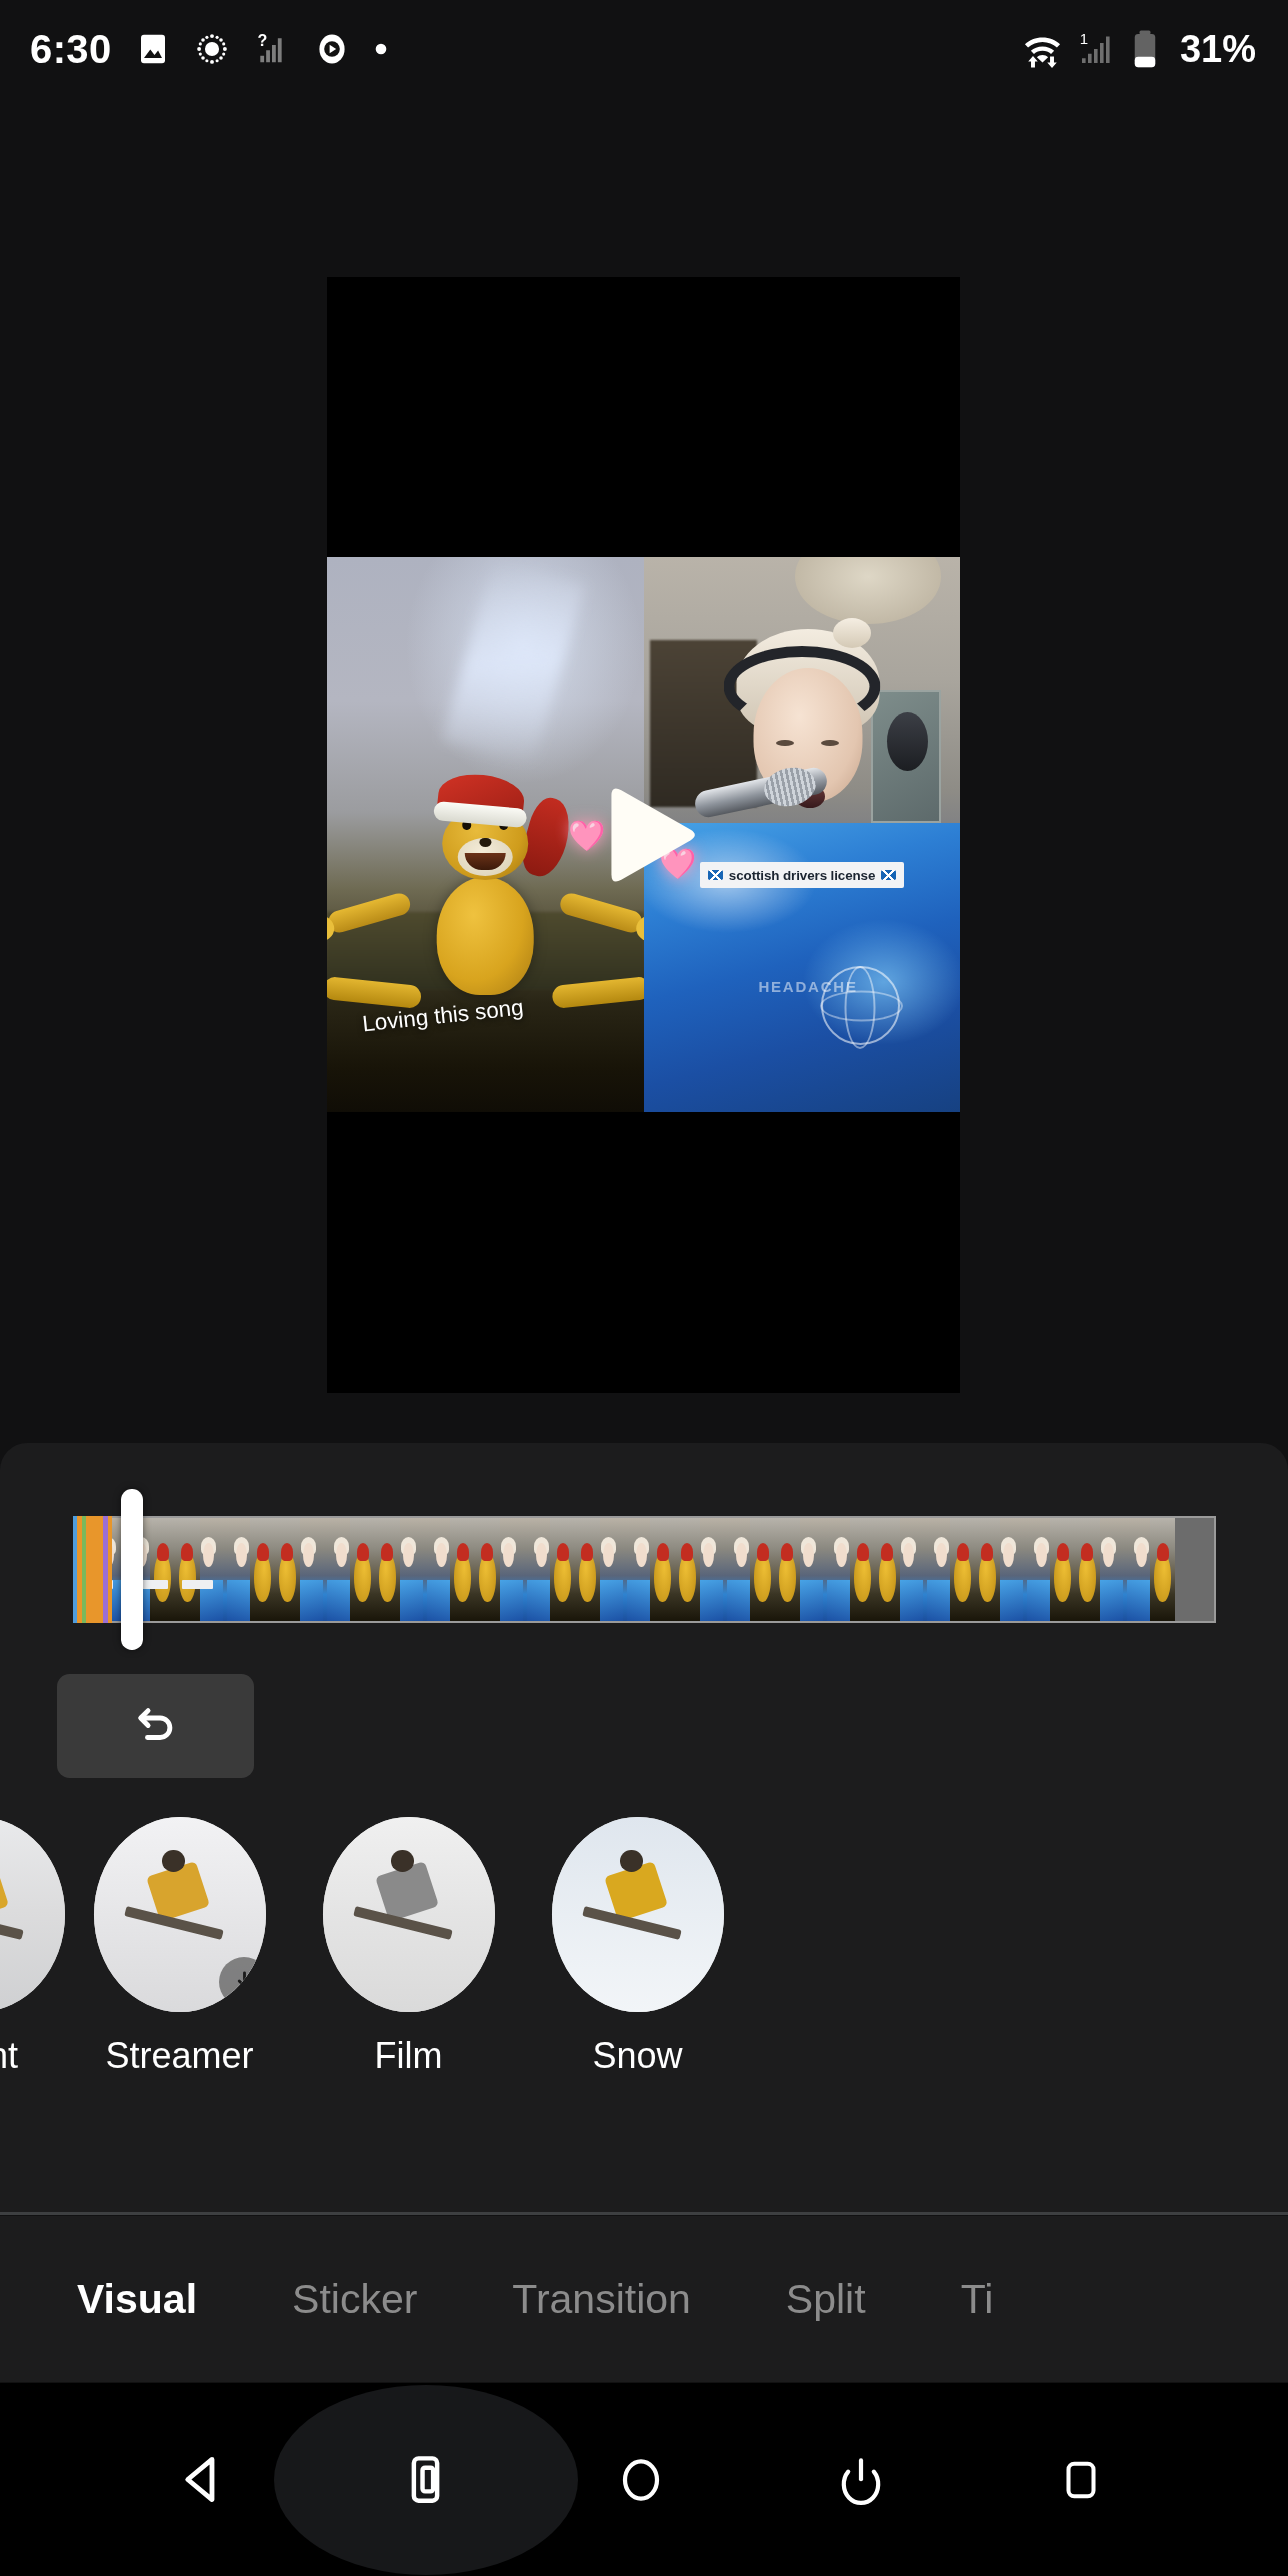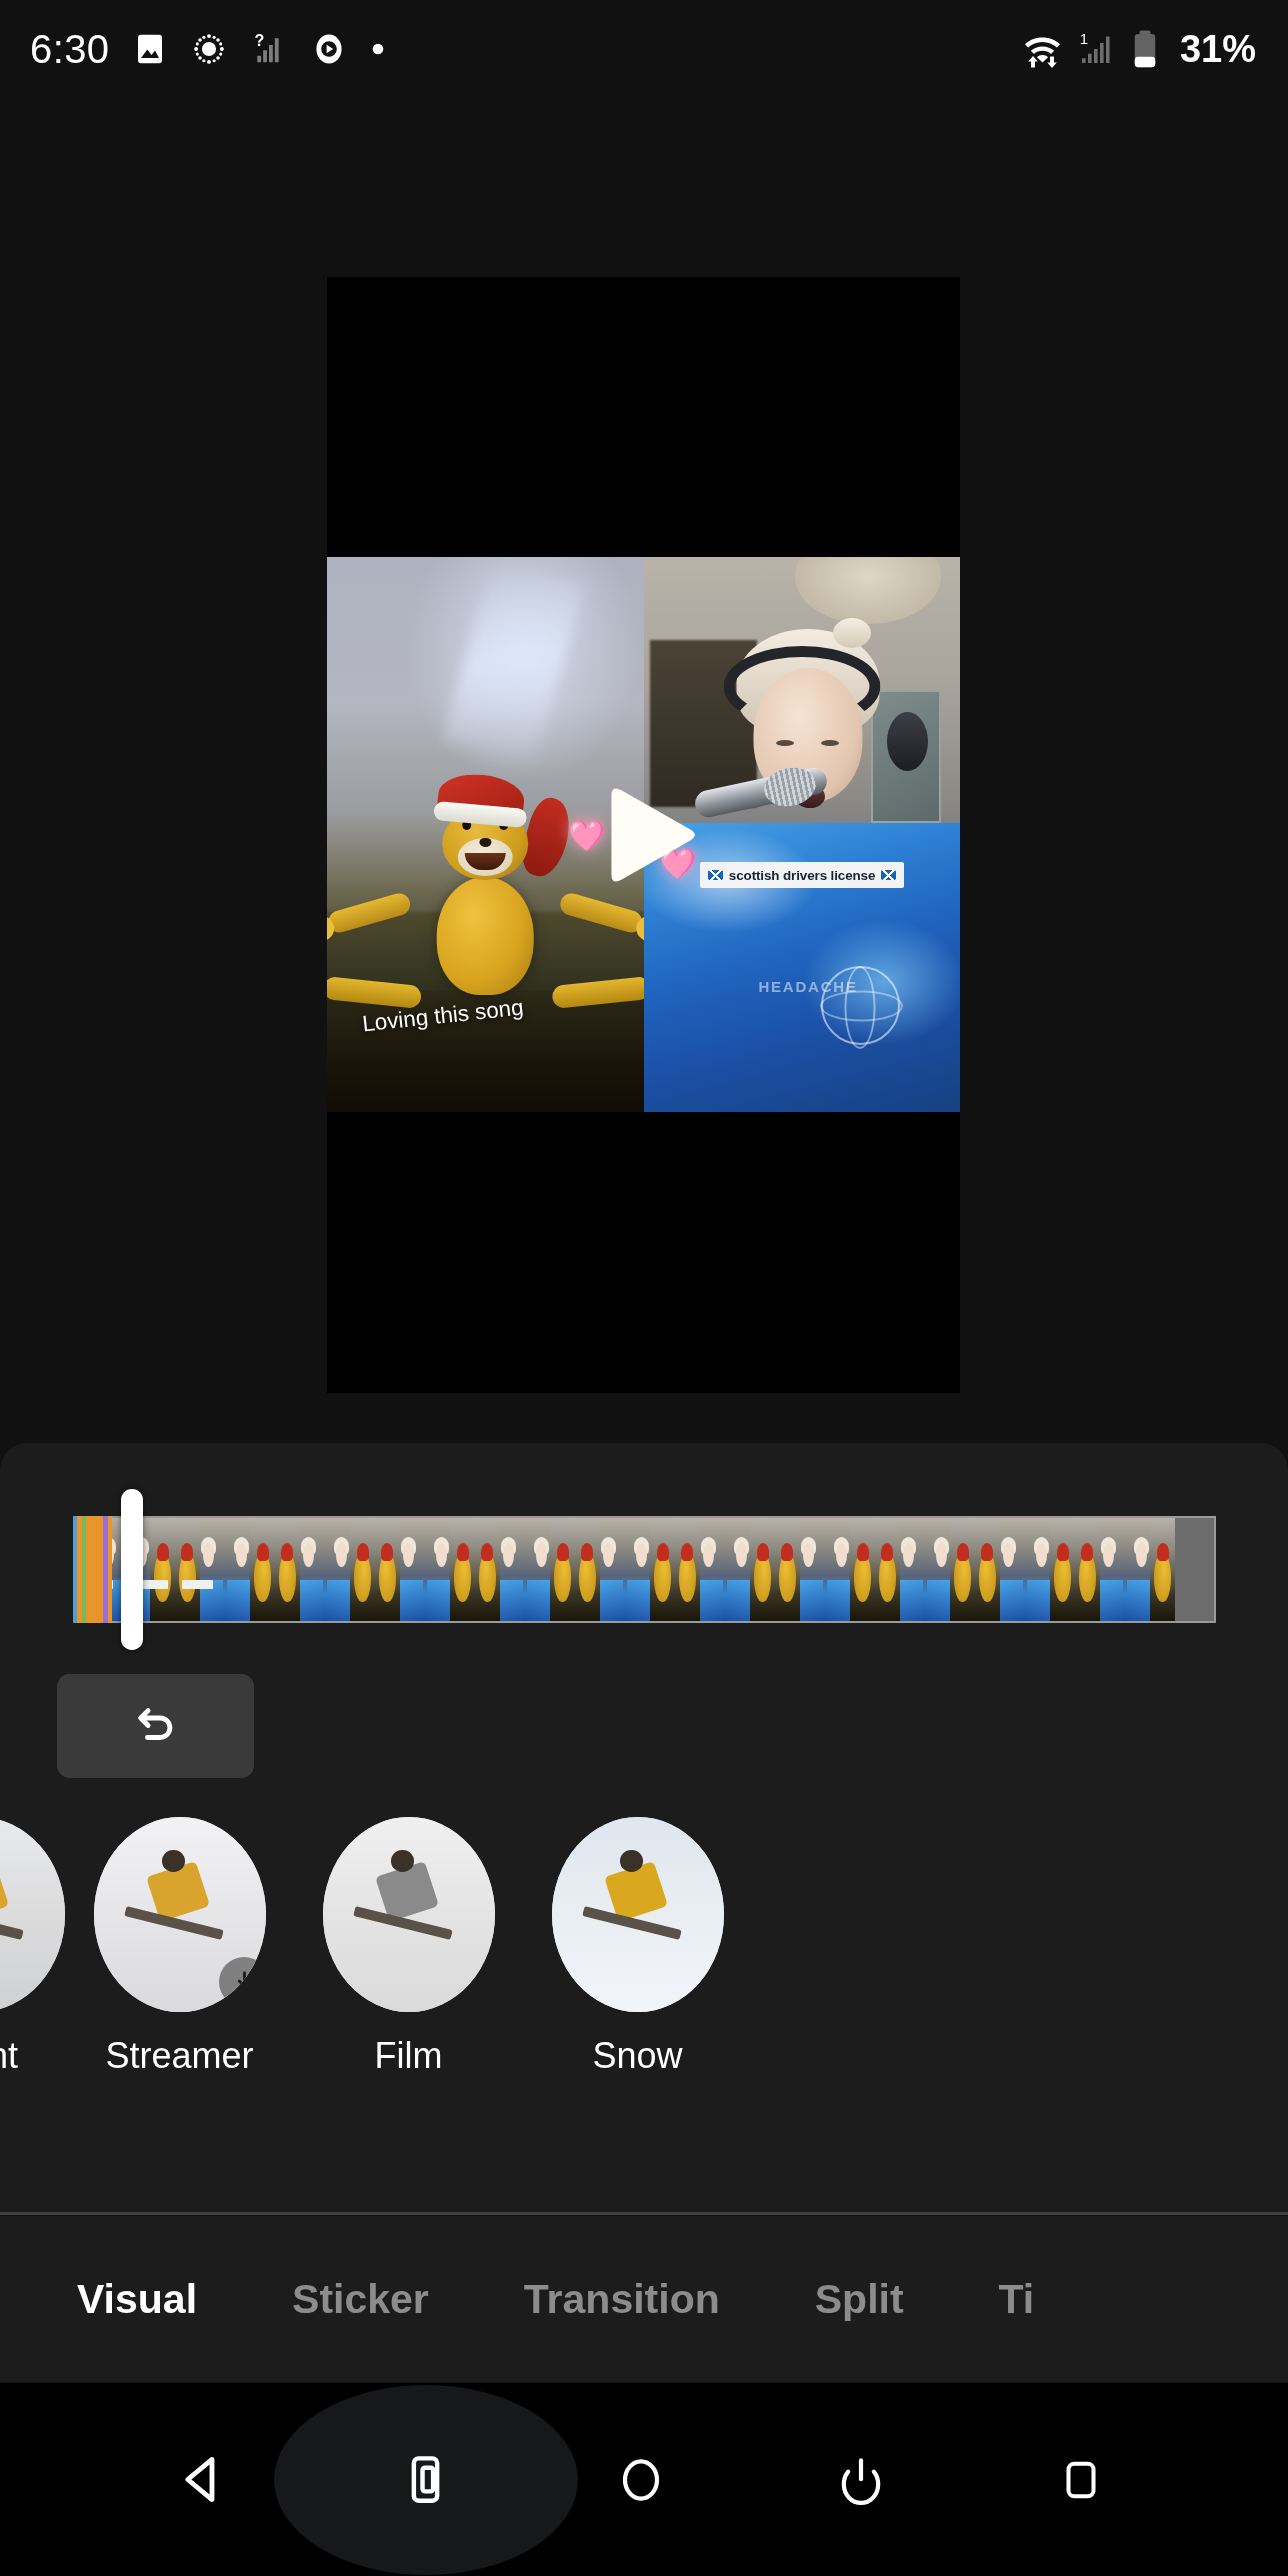--- a/index.html
+++ b/index.html
@@ -12,21 +12,21 @@
   #screen{ position:relative; width:1288px; height:2576px; background:#111112; }
 
   
   #statusbar{
     position:absolute; left:0; top:0; width:1288px; height:98px;
     display:flex; align-items:center; justify-content:space-between;
     padding:0 32px 0 30px; color:#fff;
   }
   #sb-left{ display:flex; align-items:center; gap:23px; }
   #sb-right{ display:flex; align-items:center; gap:12.5px; }
-  .sb-clock{ font-size:40px; letter-spacing:0.4px; font-weight:400; line-height:1; }
+  .sb-clock{ font-size:40px; letter-spacing:0.4px; font-weight:700; line-height:1; }
   .sb-ic{ display:inline-flex; align-items:center; justify-content:center; }
   .sb-pct{ font-size:38px; font-weight:700; margin-left:7.2px; }
 
   
   #header{
     position:absolute; left:0; top:114px; width:1288px; height:116px;
     display:flex; align-items:center; justify-content:space-between;
     padding:0 55px;
   }
   #cancel-btn{ font-size:46px; color:#fff; font-weight:400; letter-spacing:0.2px; }
@@ -327,21 +327,21 @@
   #section-divider{
     position:absolute; left:0; top:769px; width:1288px; height:2.7px; background:#3d3f41;
   }
 
   
   #tabbar{
     position:absolute; left:0; top:2216px; width:1288px; height:166px;
     display:flex; align-items:center; padding-left:77px; gap:0;
     background:#1c1c1d;
   }
-  .tab{ font-size:41px; color:#8c8c8c; margin-right:95px; white-space:nowrap;font-weight:bold; }
+  .tab{ font-size:41px; color:#8c8c8c; margin-right:95px; white-space:nowrap; }
   .tab.active{ color:#ffffff; font-weight:700; }
 
   
   #navbar{
     position:absolute; left:0; top:2383px; width:1288px; height:193px;
     background:#000;
   }
   #nav-pill{
     position:absolute; left:274px; top:1.8px; width:304px; height:190px;
     border-radius:152px/95px; background:#17181a;

